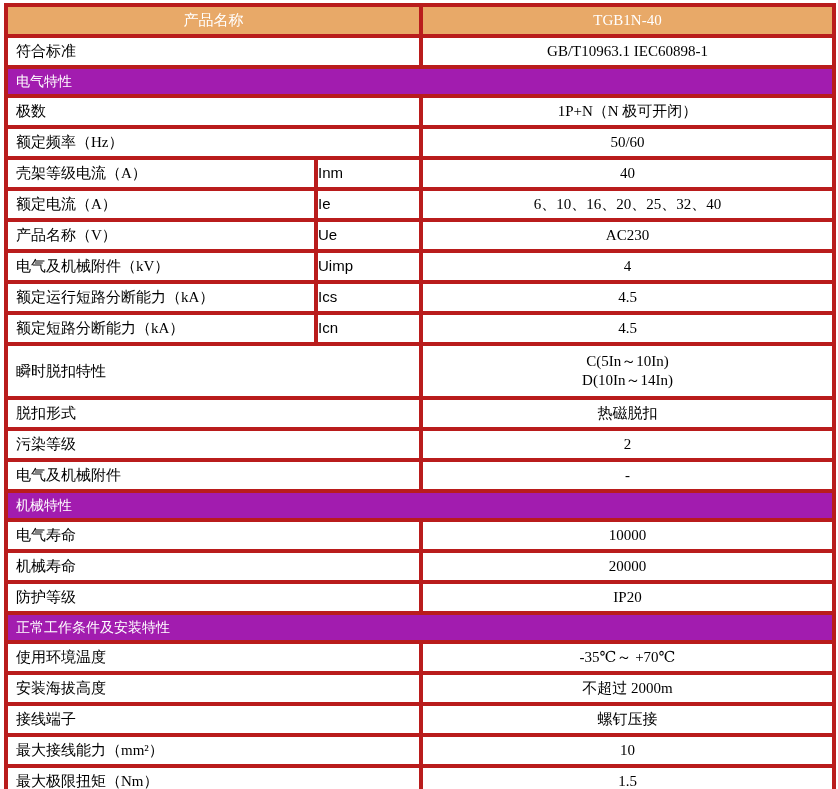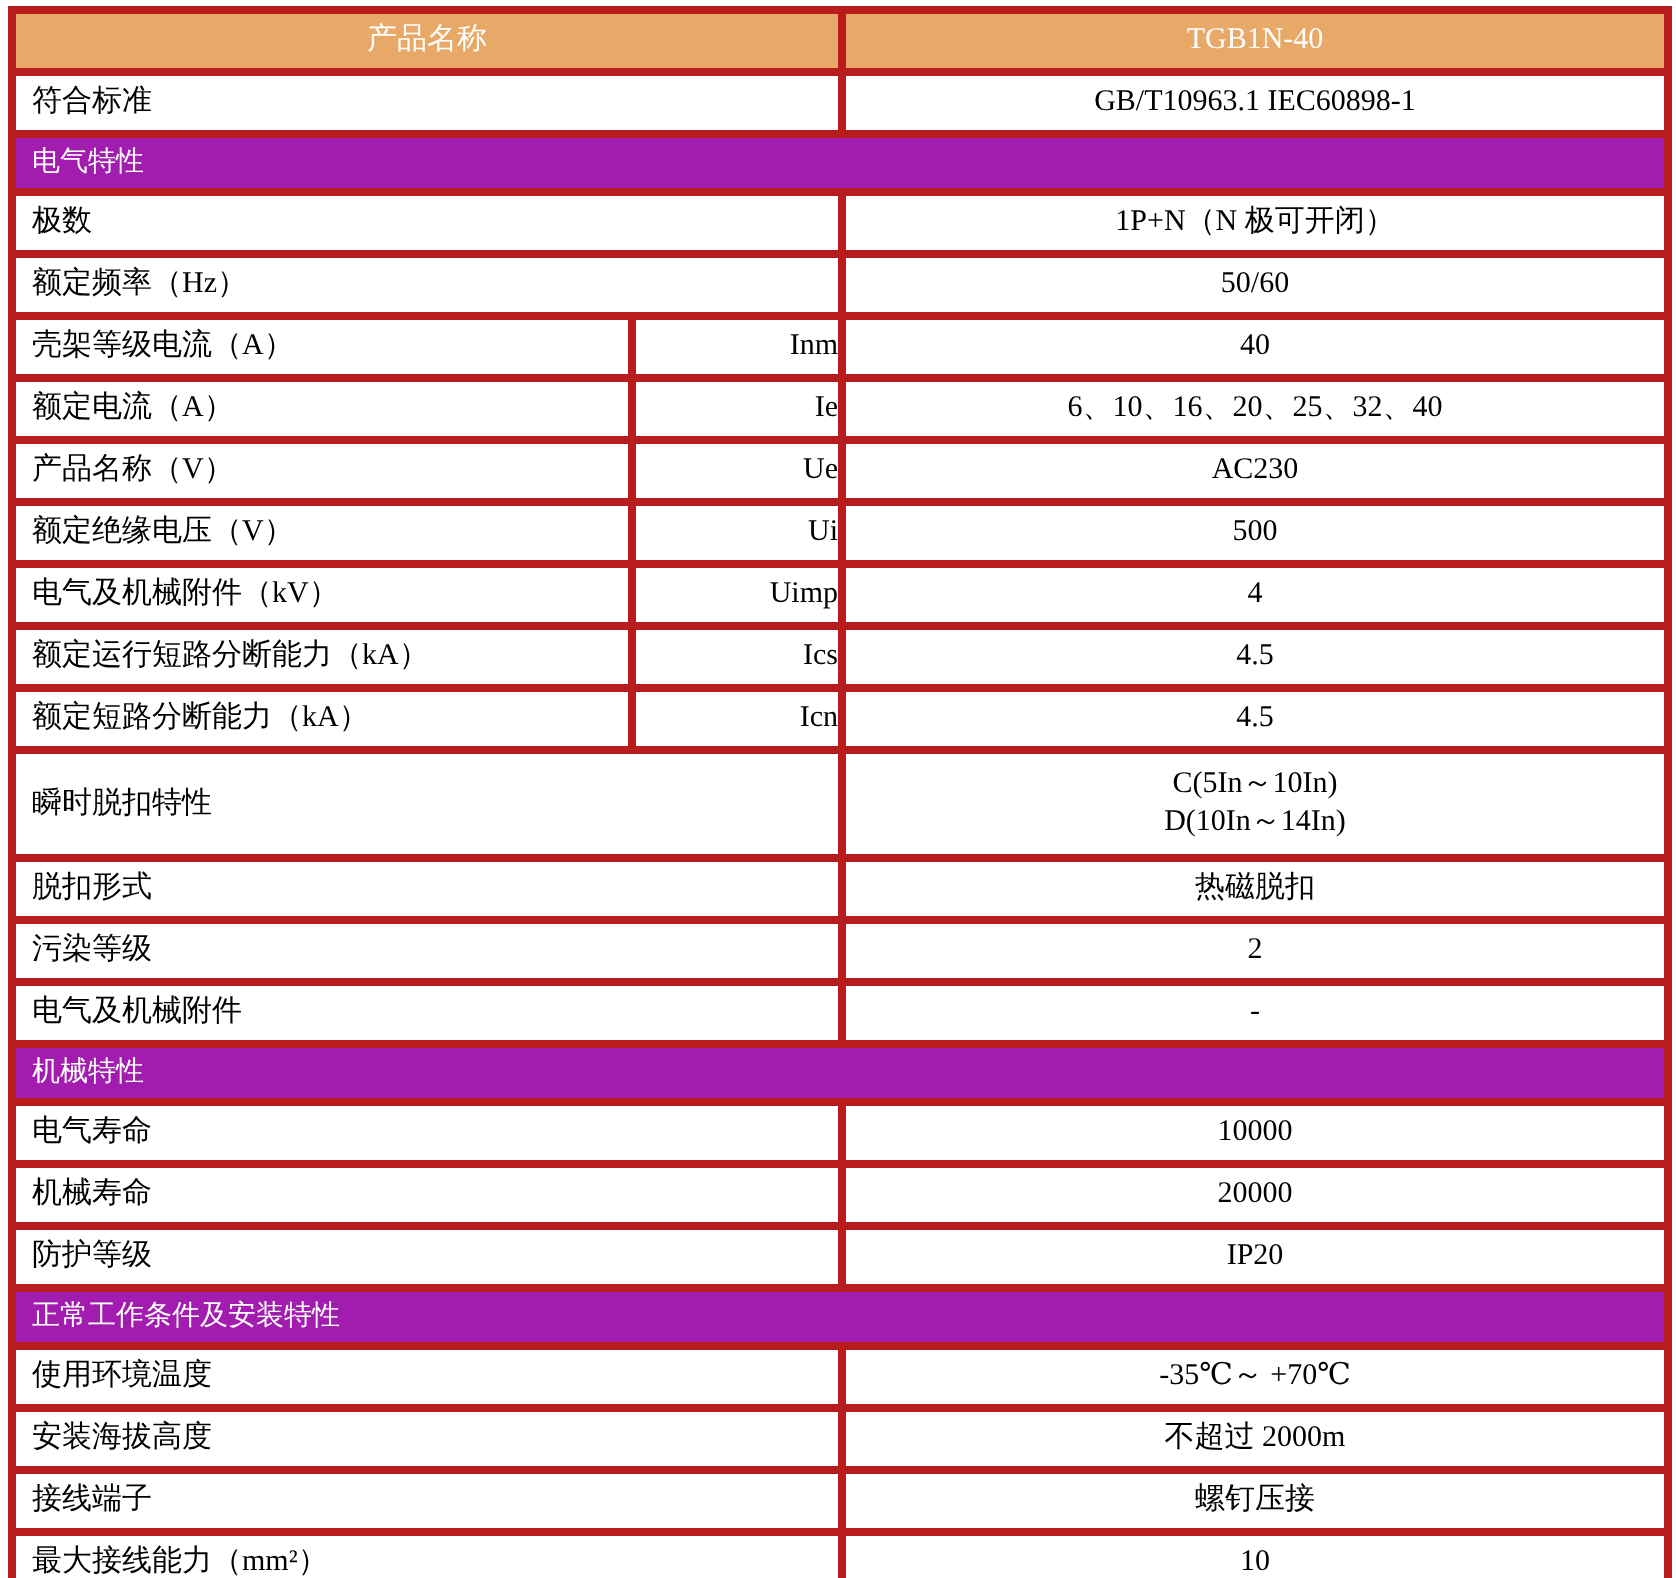--- a/index.html
+++ b/index.html
@@ -30,22 +30,22 @@
   }
   col.c-name  { width: 310px; }
   col.c-sym   { width: 105px; }
   col.c-val   { width: 413px; }
 
   td.name {
     padding-left: 8px;
     text-align: left;
   }
   td.sym {
-    text-align: right;
-    font-family: Liberation Serif, serif;
+    text-align: left;
+    font-family: Liberation Sans, sans-serif;
   }
   td.val {
     text-align: center;
   }
   tr.header-row td {
     background: #e8a968;
     color: #ffffff;
     font-weight: normal;
   }
   tr.header-row td.title-cell {
@@ -116,25 +116,20 @@
       <td class="sym">Ie</td>
       <td class="val">6、10、16、20、25、32、40</td>
     </tr>
 
     <tr>
       <td class="name">产品名称（V）</td>
       <td class="sym">Ue</td>
       <td class="val">AC230</td>
     </tr>
 
-    <tr>
-      <td class="name">额定绝缘电压（V）</td>
-      <td class="sym">Ui</td>
-      <td class="val">500</td>
-    </tr>
 
     <tr>
       <td class="name">电气及机械附件（kV）</td>
       <td class="sym">Uimp</td>
       <td class="val">4</td>
     </tr>
 
     <tr>
       <td class="name">额定运行短路分断能力（kA）</td>
       <td class="sym">Ics</td>

